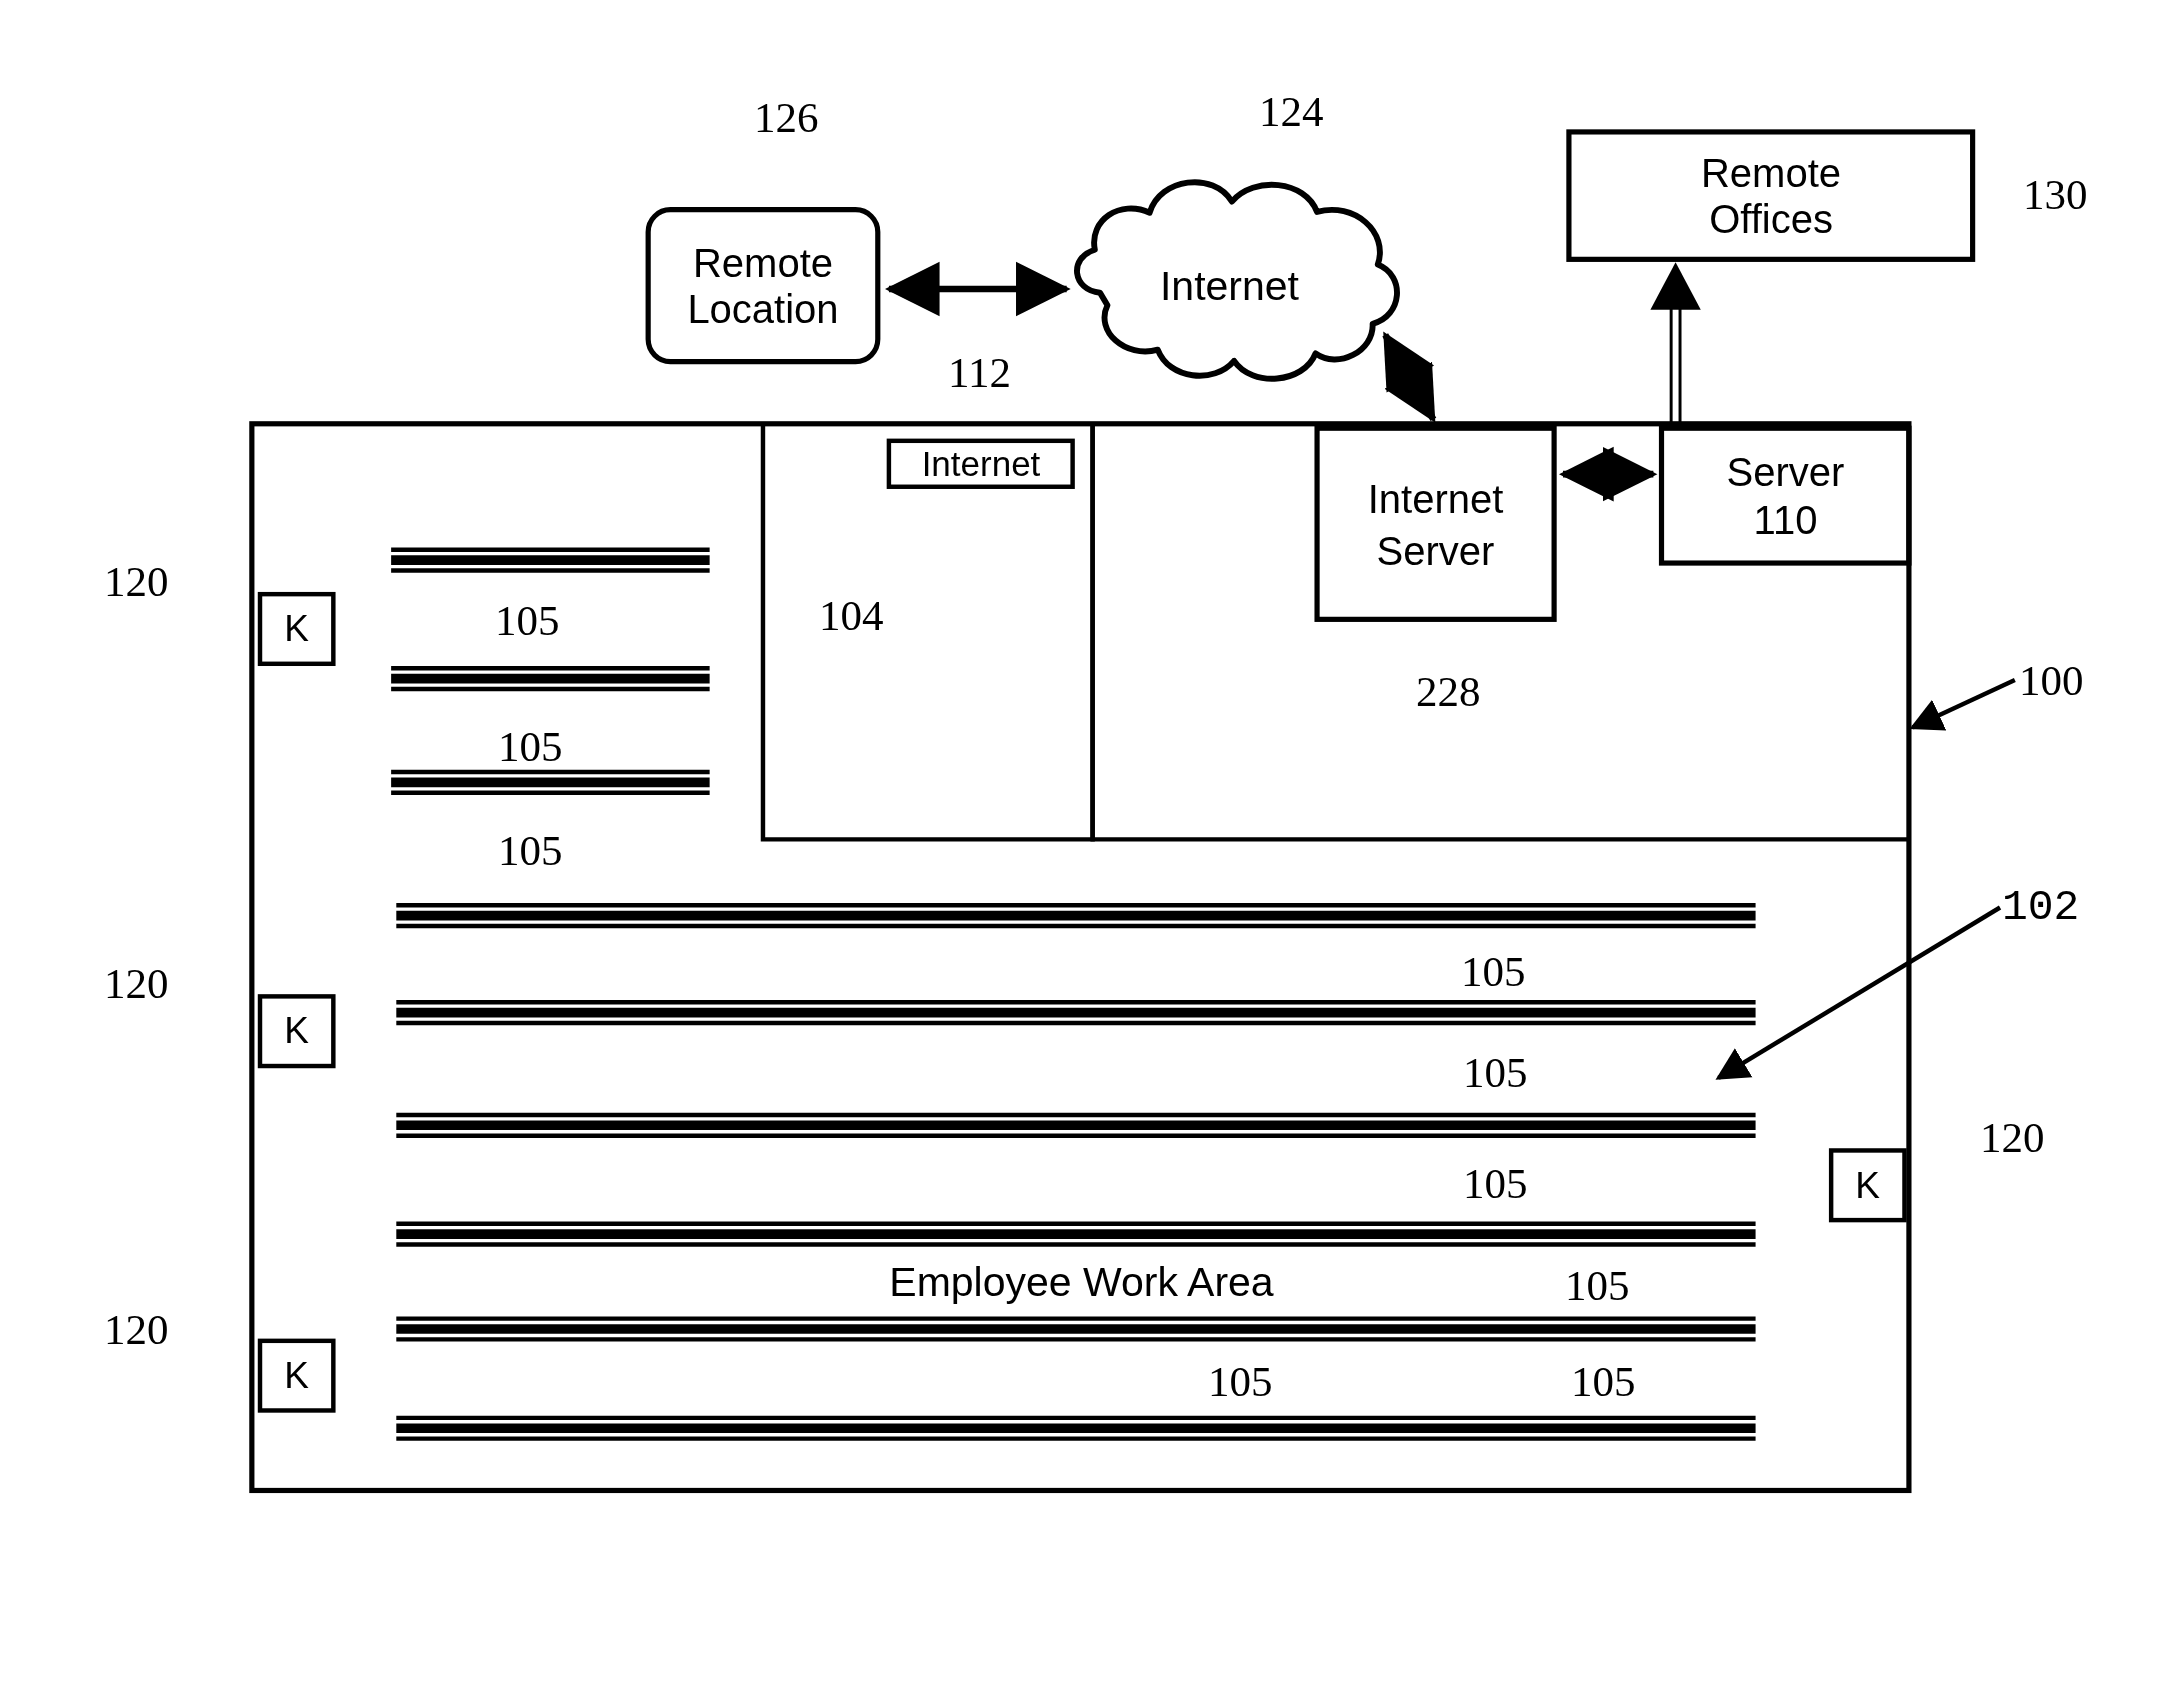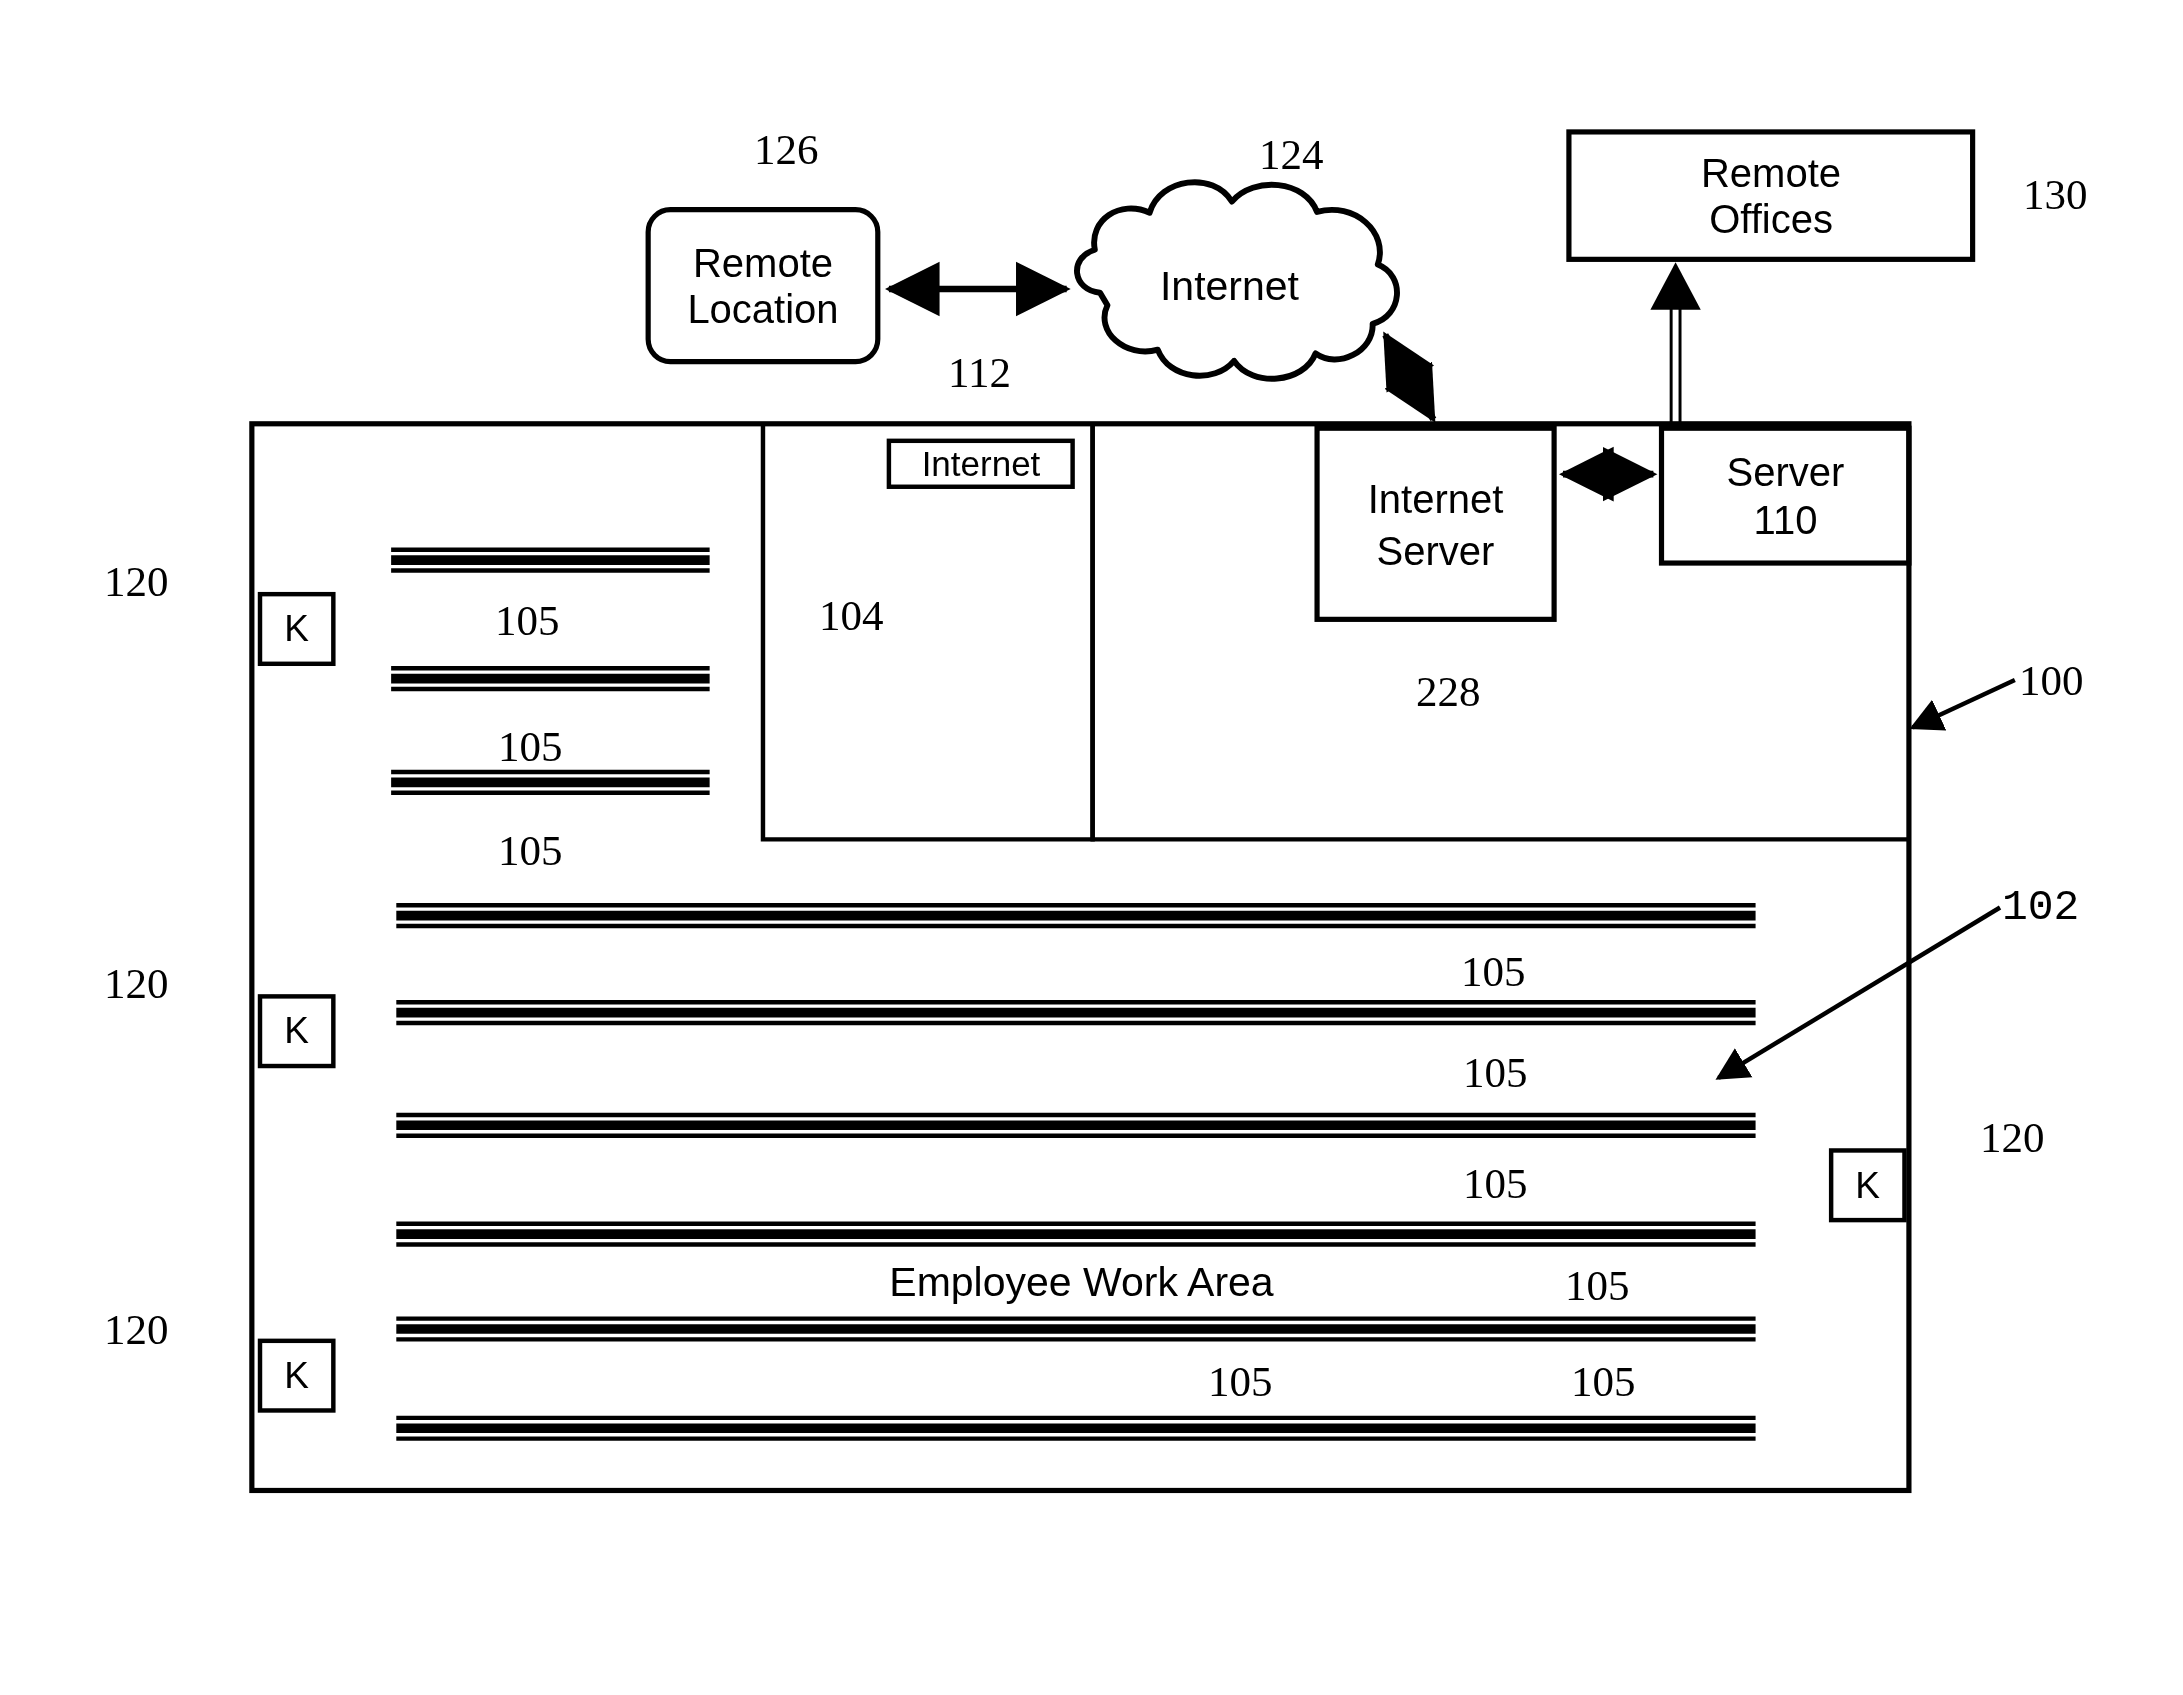--- a/index.html
+++ b/index.html
@@ -250,24 +250,24 @@
     </g>
     <g>
       <path class="leader" d="M2055,1812 C2063,1845 2083,1866 2108,1878"></path>
     </g>
 
     <g>
       <path class="leader" d="M1572,1945 C1580,1912 1598,1890 1620,1878"></path>
     </g>
   </svg>
 
-  <div style="position:absolute;left:754px;top:93px;margin-top:32px;" class="ref-wrap">
+  <div style="position:absolute;left:754px;top:93px;" class="ref-wrap">
     <span class="ref-text" style="font-family:'Liberation Serif',serif;font-size:43px;">126</span>
   </div>
-  <div style="position:absolute;left:1259px;top:87px;margin-top:43px;">
+  <div style="position:absolute;left:1259px;top:87px;">
     <span style="font-family:'Liberation Serif',serif;font-size:43px;">124</span>
   </div>
   <div style="position:absolute;left:2023px;top:170px;">
     <span style="font-family:'Liberation Serif',serif;font-size:43px;">130</span>
   </div>
   <div style="position:absolute;left:948px;top:348px;">
     <span style="font-family:'Liberation Serif',serif;font-size:43px;">112</span>
   </div>
   <div style="position:absolute;left:1416px;top:667px;">
     <span style="font-family:'Liberation Serif',serif;font-size:43px;">228</span>

